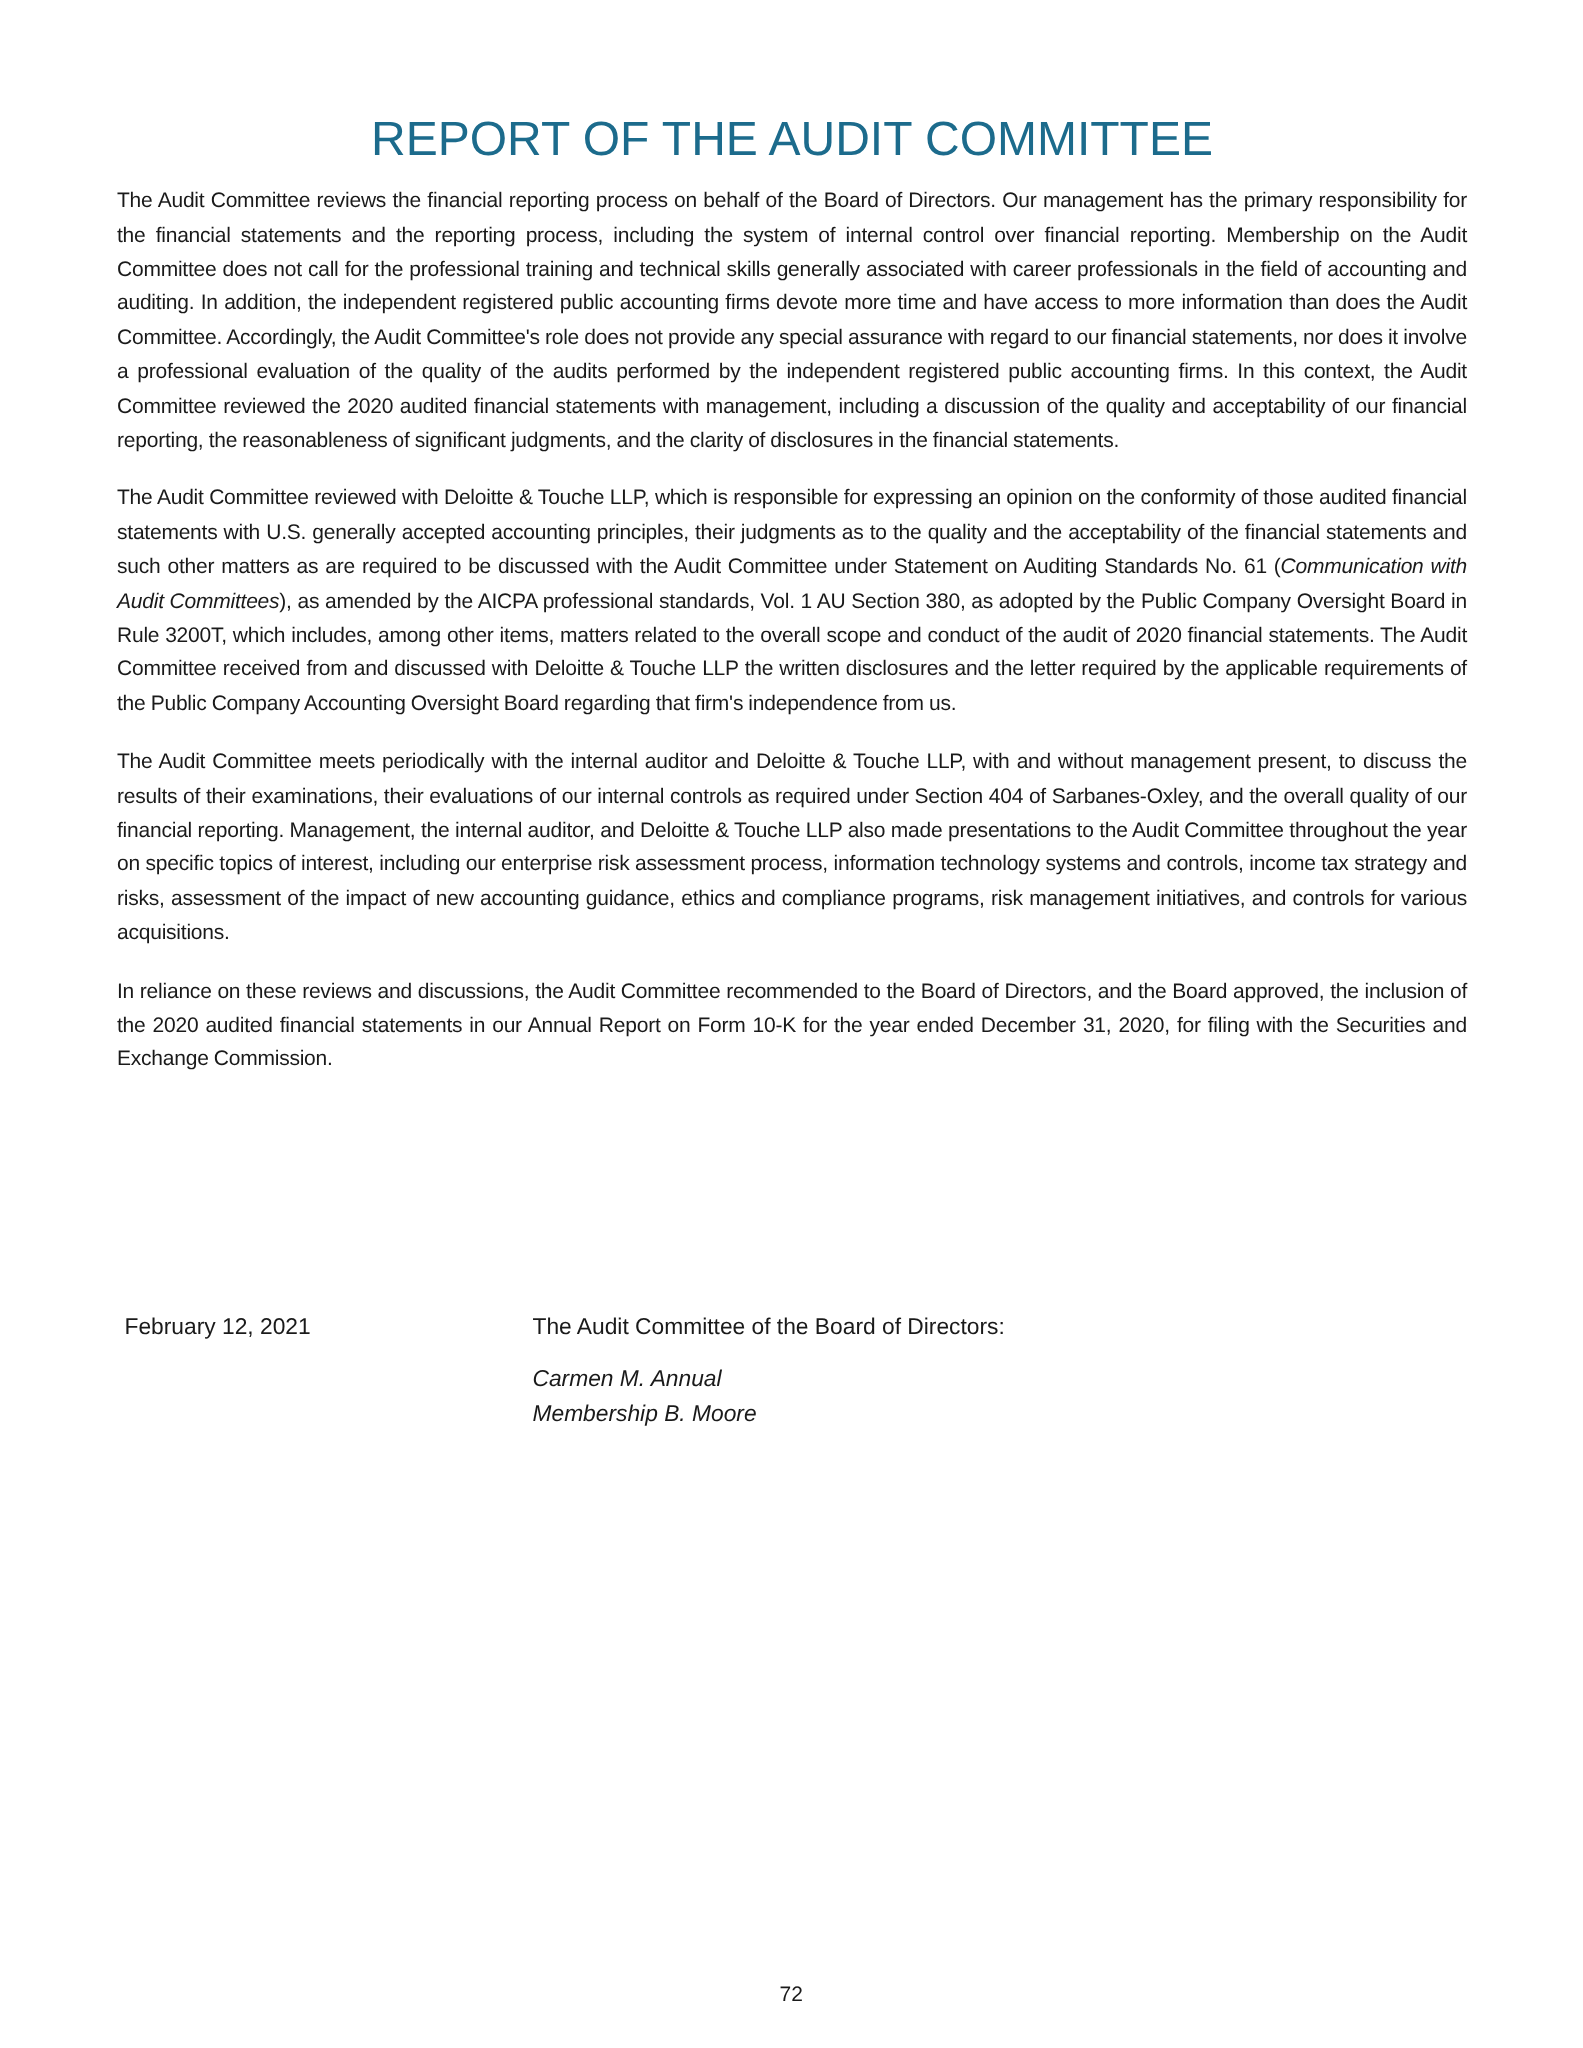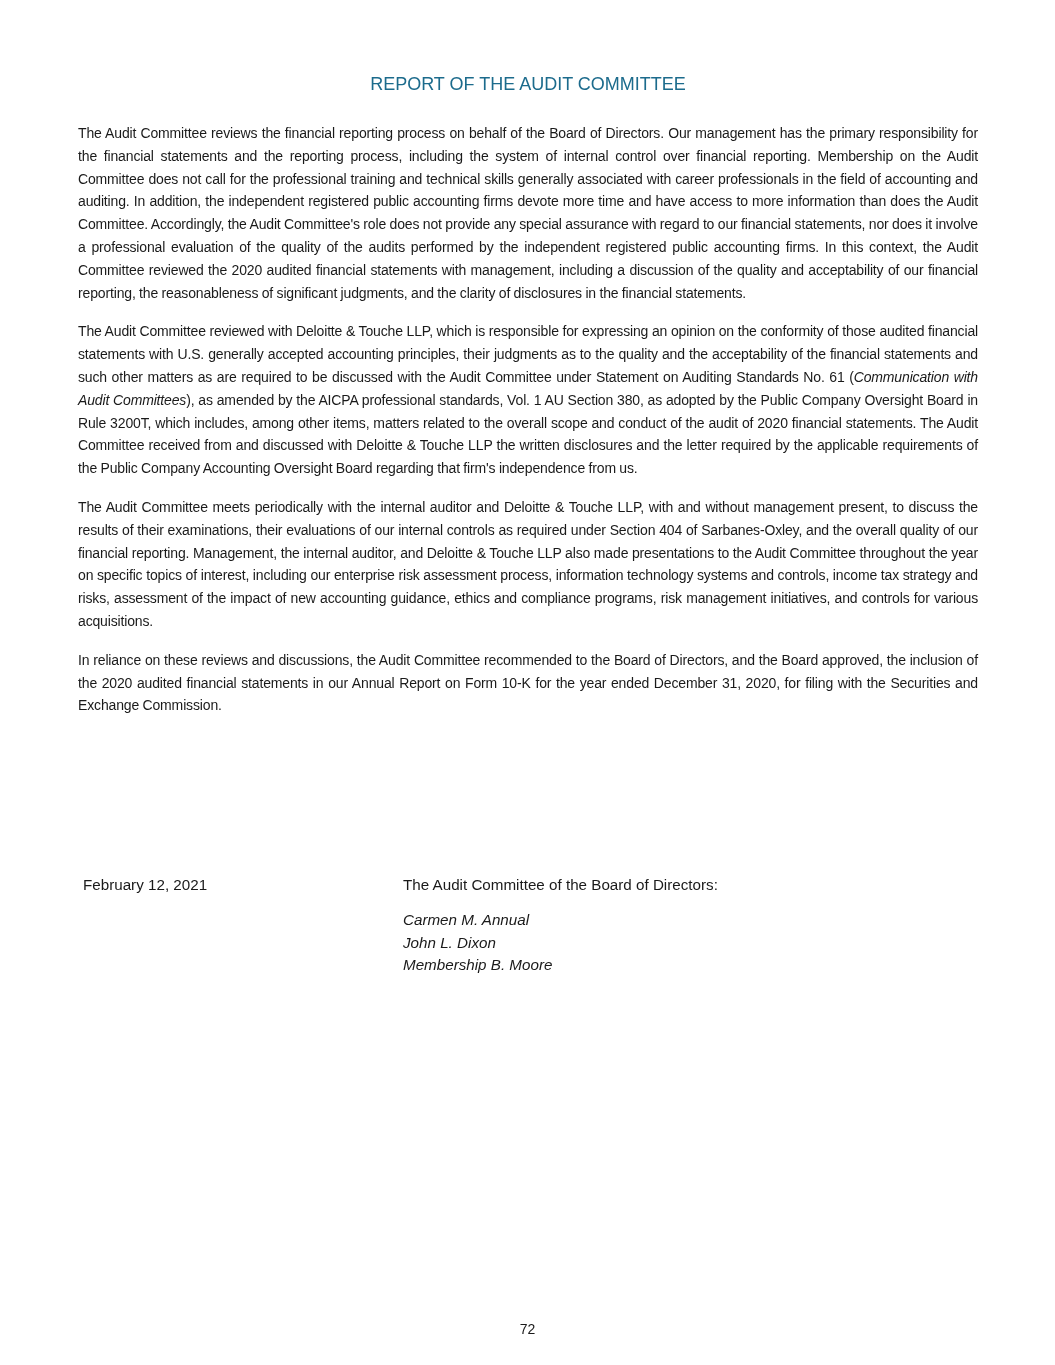--- a/index.html
+++ b/index.html
@@ -20,21 +20,21 @@
       left: 78px;
       top: 0;
       width: 900px;
     }
     .title {
       position: absolute;
       top: 74px;
       left: 0;
       width: 900px;
       text-align: center;
-      font-size: 18px;
+      font-size: 32px;
       color: #1c6b8c;
       letter-spacing: 0px;
       margin: 0;
       font-weight: normal;
     }
     .body-text {
       position: absolute;
       top: 122px;
       left: 0;
       width: 900px;
@@ -60,21 +60,20 @@
     .date {
       position: absolute;
       left: 5px;
       top: 0;
     }
     .committee {
       position: absolute;
       left: 277px;
       top: 0;
       width: 600px;
-      margin-left: 48px;
     }
     .committee-heading {
       margin: 0 0 12px 0;
     }
     .member {
       font-style: italic;
       display: block;
     }
     .page-number {
       position: absolute;
@@ -97,19 +96,18 @@
     <p class="para"><span>The Audit Committee reviewed with Deloitte &amp; Touche LLP, which is responsible for expressing an opinion on the conformity of those audited financial statements with U.S. generally accepted accounting principles, their judgments as to the quality and the acceptability of the financial statements and such other matters as are required to be discussed with the Audit Committee under Statement on Auditing Standards No. 61 (</span><i>Communication with Audit Committees</i><span>), as amended by the AICPA professional standards, Vol. 1 AU Section 380, as adopted by the Public Company Oversight Board in Rule 3200T, which includes, among other items, matters related to the overall scope and conduct of the audit of 2020 financial statements. The Audit Committee received from and discussed with Deloitte &amp; Touche LLP the written disclosures and the letter required by the applicable requirements of the Public Company Accounting Oversight Board regarding that firm's independence from us.</span></p>
     <p class="para">The Audit Committee meets periodically with the internal auditor and Deloitte &amp; Touche LLP, with and without management present, to discuss the results of their examinations, their evaluations of our internal controls as required under Section 404 of Sarbanes-Oxley, and the overall quality of our financial reporting. Management, the internal auditor, and Deloitte &amp; Touche LLP also made presentations to the Audit Committee throughout the year on specific topics of interest, including our enterprise risk assessment process, information technology systems and controls, income tax strategy and risks, assessment of the impact of new accounting guidance, ethics and compliance programs, risk management initiatives, and controls for various acquisitions.</p>
     <p class="para">In reliance on these reviews and discussions, the Audit Committee recommended to the Board of Directors, and the Board approved, the inclusion of the 2020 audited financial statements in our Annual Report on Form 10-K for the year ended December 31, 2020, for filing with the Securities and Exchange Commission.</p>
   </div>
 
   <div class="signoff">
     <div class="date">February 12, 2021</div>
     <div class="committee">
       <div class="committee-heading">The Audit Committee of the Board of Directors:</div>
       <span class="member">Carmen M. Annual</span>
-      <span class="member">John L. Dixon</span>
       <span class="member">Membership B. Moore</span>
     </div>
   </div>
 </div>
 
 <div class="page-number">72</div>
 
 </body></html>

